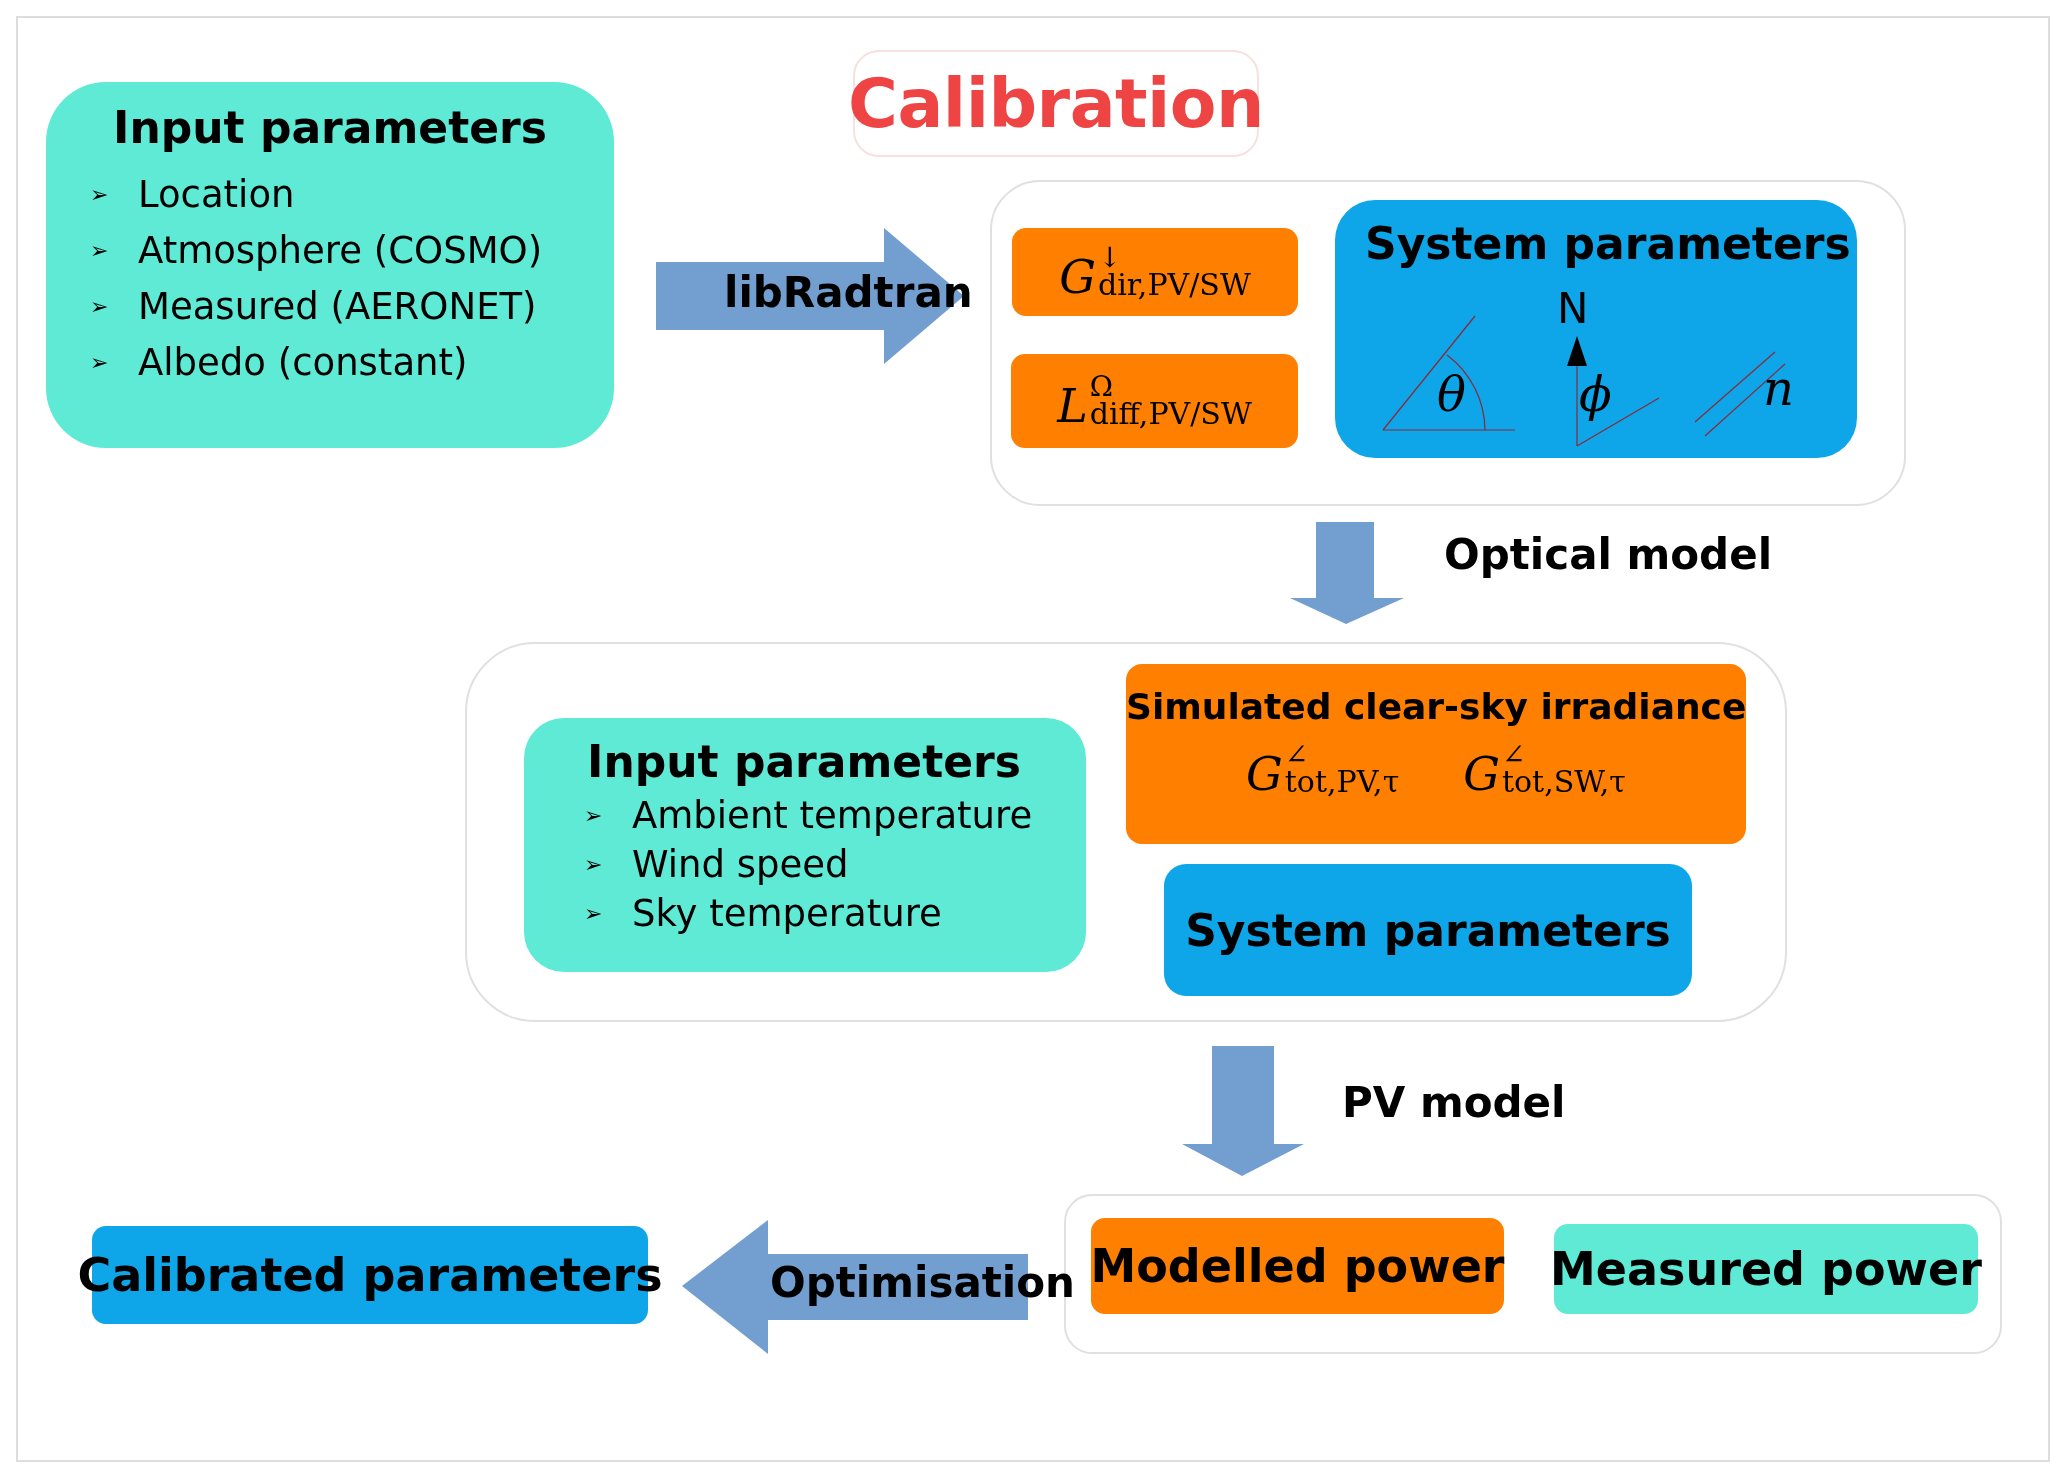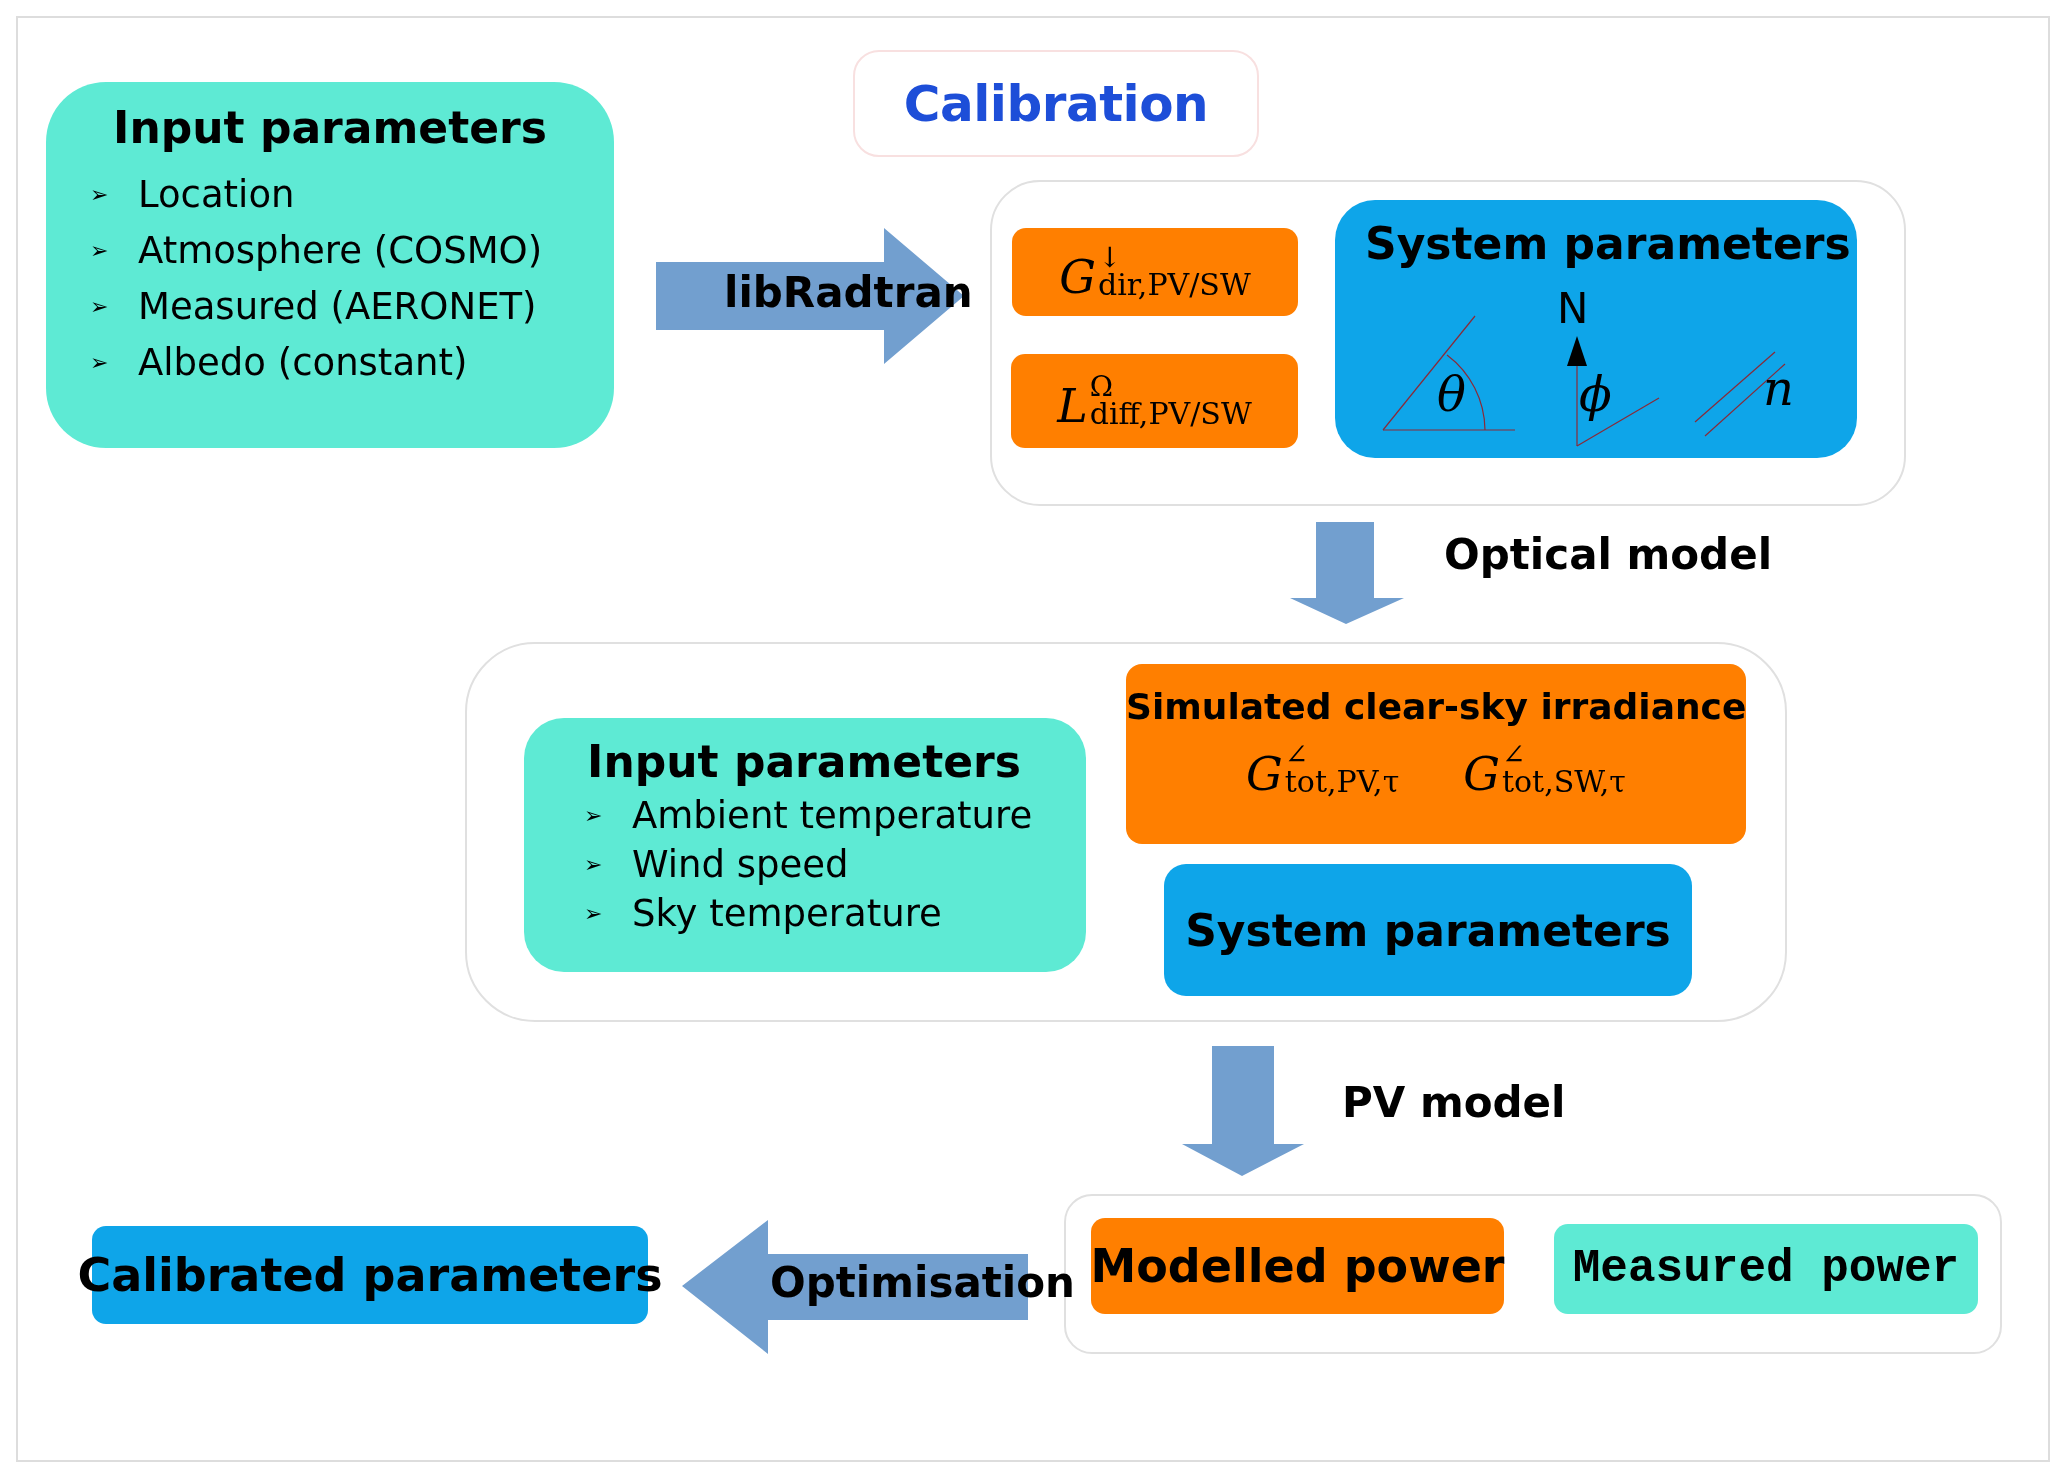--- a/index.html
+++ b/index.html
@@ -7,21 +7,21 @@
          font-family: "DejaVu Sans", "Liberation Sans", sans-serif; color: #000; }
   .frame { position: absolute; left: 16px; top: 16px; width: 2034px; height: 1446px;
            border: 2px solid #dddddd; box-sizing: border-box; background: #fff; }
   .abs { position: absolute; box-sizing: border-box; }
   .green { background: #5eead4; }
   .orange { background: #ff7f00; }
   .red { background: #0ea5e9; }
   .group { border: 2px solid #e0e0e0; background: #fff; }
   .title-box { border: 2px solid #f8e0e0; border-radius: 26px; background: #fff;
                display: flex; align-items: center; justify-content: center; }
-  .title-text { color: #1d4ed8; font-weight: bold; font-size: 50px; letter-spacing: -0.5px; }
+  .title-text { color: #ef4444; font-weight: bold; font-size: 68px; letter-spacing: -0.5px; }
   .heading { font-weight: bold; font-size: 44px; text-align: center; white-space: nowrap; }
   .list { list-style: none; margin: 0; padding: 0; }
   .list li { display: flex; align-items: center; font-size: 37px; white-space: nowrap; }
   .bullet { font-size: 22px; width: 48px; display: inline-block; text-align: left; }
   .math { font-family: "DejaVu Serif", "Liberation Serif", serif; font-style: italic; }
   .math .sub, .math .sup { font-style: normal; }
   .mathbox { display: flex; align-items: center; justify-content: center; }
   .sym { display: inline-flex; align-items: flex-end; }
   .sym .base { font-size: 46px; line-height: 1; }
   .sym .scripts { display: inline-flex; flex-direction: column; line-height: 1; margin-left: 2px; }
@@ -169,21 +169,21 @@
 </svg>
 <div class="abs arrow-label" style="left:1294px; top:1078px;">PV model</div>
 
 <div class="abs group" style="left:1064px; top:1194px; width:938px; height:160px; border-radius:28px;"></div>
 
 <div class="abs orange center" style="left:1091px; top:1218px; width:413px; height:96px; border-radius:14px;">
   <span class="heading" style="font-size:46px;">Modelled power</span>
 </div>
 
 <div class="abs green center" style="left:1554px; top:1224px; width:424px; height:90px; border-radius:14px;">
-  <span class="heading" style="font-size:46px;font-family:Liberation Mono, monospace;">Measured power</span>
+  <span class="heading" style="font-size:46px;">Measured power</span>
 </div>
 
 <svg class="abs" style="left:682px; top:1220px;" width="348" height="134" viewBox="0 0 348 134">
   <polygon points="0,66 86,0 86,34 346,34 346,100 86,100 86,134" fill="#729fcf"></polygon>
 </svg>
 <div class="abs arrow-label" style="left:722px; top:1258px;">Optimisation</div>
 
 <div class="abs red center" style="left:92px; top:1226px; width:556px; height:98px; border-radius:14px;">
   <span class="heading" style="font-size:46px;">Calibrated parameters</span>
 </div>

